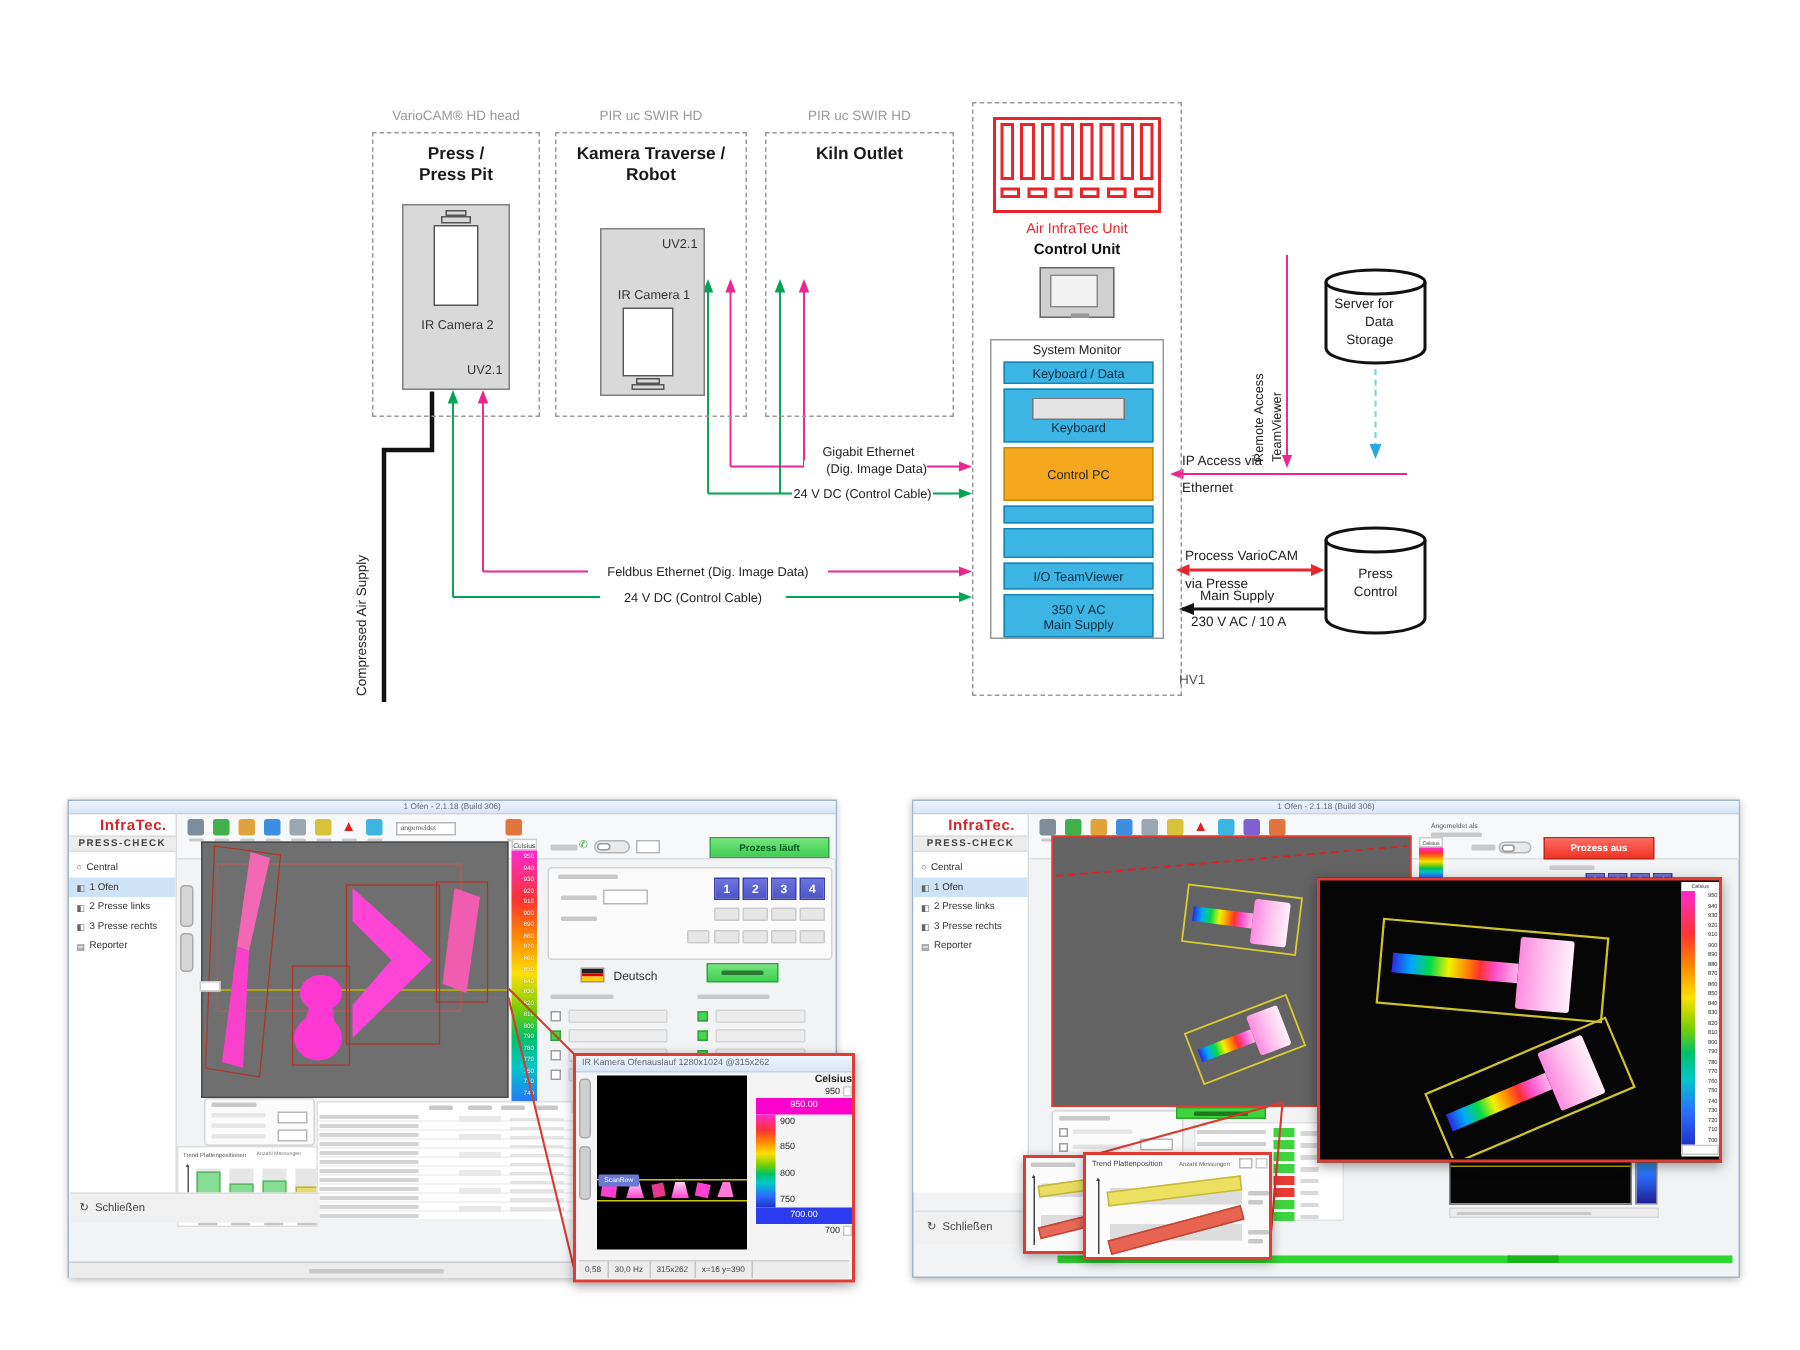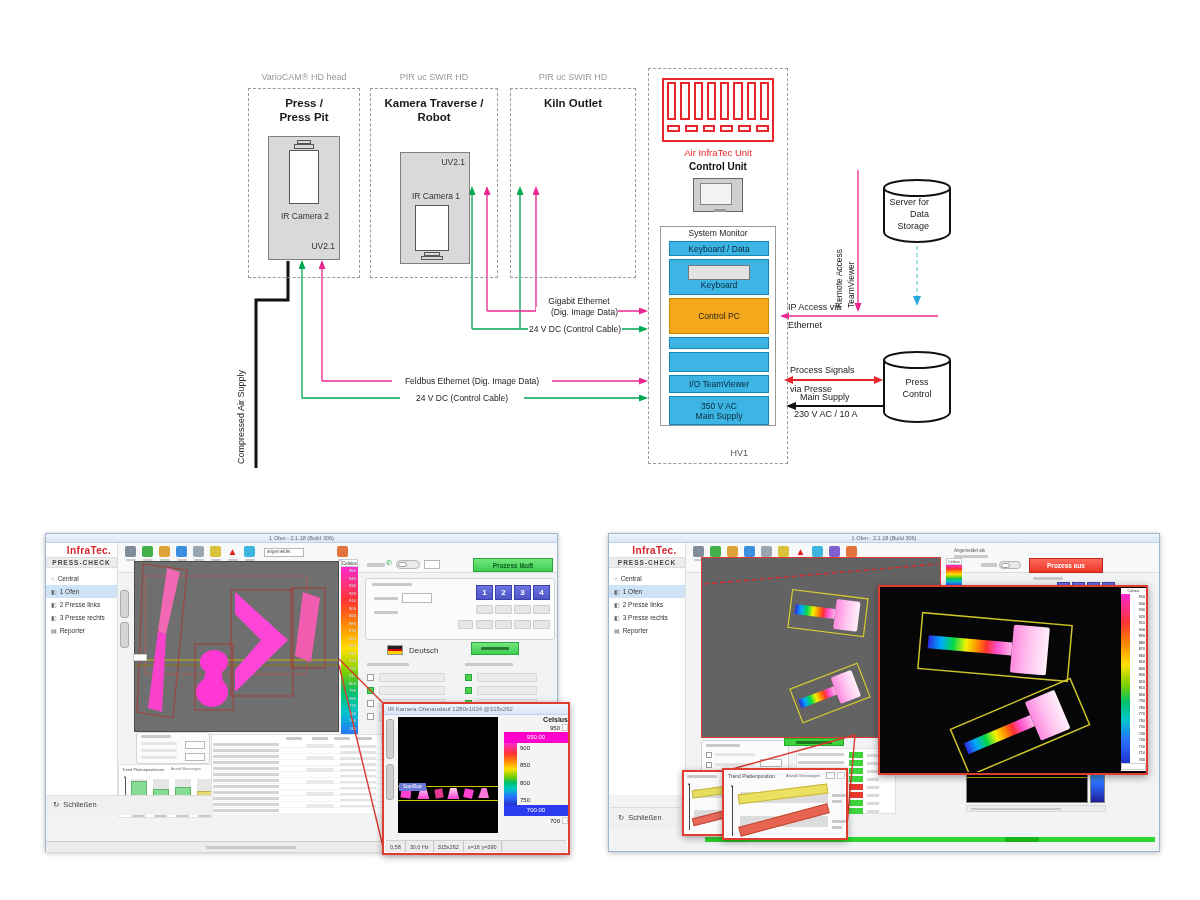--- a/index.html
+++ b/index.html
@@ -179,21 +179,21 @@
       </div>
       <div class="a cyan orangeblk" style="left:8px;top:71px;width:100px;height:36px;">Control PC</div>
       <div class="a cyan" style="left:8px;top:110px;width:100px;height:12px;"></div>
       <div class="a cyan" style="left:8px;top:125px;width:100px;height:20px;"></div>
       <div class="a cyan" style="left:8px;top:148px;width:100px;height:18px;">I/O TeamViewer</div>
       <div class="a cyan" style="left:8px;top:169px;width:100px;height:29px;flex-direction:column;">
         <div>350 V AC</div>
         <div>Main Supply</div>
       </div>
     </div>
-    <div class="a" style="left:712px;top:448px;width:36px;font-size:9px;color:#555;text-align:right;">HV1</div>
+    <div class="a" style="left:786px;top:448px;width:36px;font-size:9px;color:#555;">HV1</div>
 
     <div class="a ctr dlabel" style="left:885px;top:196px;width:44px;line-height:12px;text-align:right;">
       <div>Server for</div>
         <div>Data</div>
         <div>Storage</div>
     </div>
     <div class="a ctr dlabel" style="left:885px;top:376px;width:64px;line-height:12px;">
       <div>Press</div>
         <div>Control</div>
     </div>
@@ -201,21 +201,21 @@
     <div class="a vtext" style="left:236px;top:308px;height:156px;">Compressed Air Supply</div>
     <div class="a vtext" style="left:834px;top:186px;height:122px;font-size:8.5px;">Remote Access</div>
     <div class="a vtext" style="left:846px;top:186px;height:122px;font-size:8.5px;">TeamViewer</div>
     <div class="a dlabel-s" style="left:540px;top:296px;width:78px;text-align:center;">Gigabit Ethernet</div>
     <div class="a dlabel-s" style="left:536px;top:307px;width:82px;text-align:right;">(Dig. Image Data)</div>
     <div class="a dlabel-s" style="left:528px;top:324px;width:94px;text-align:center;">24 V DC (Control Cable)</div>
     <div class="a dlabel-s ctr" style="left:392px;top:376px;width:160px;">Feldbus Ethernet (Dig. Image Data)</div>
     <div class="a dlabel-s ctr" style="left:400px;top:393px;width:124px;">24 V DC (Control Cable)</div>
     <div class="a dlabel" style="left:788px;top:302px;">IP Access via</div>
     <div class="a dlabel" style="left:788px;top:320px;">Ethernet</div>
-    <div class="a dlabel" style="left:790px;top:365px;">Process Signals</div>
+    <div class="a dlabel" style="left:790px;top:365px;">Process VarioCAM</div>
     <div class="a dlabel" style="left:790px;top:384px;">via Presse</div>
     <div class="a dlabel" style="left:800px;top:392px;">Main Supply</div>
     <div class="a dlabel" style="left:794px;top:409px;">230 V AC / 10 A</div>
   </div>
 
   <div class="a win" style="left:45px;top:533px;width:513px;height:319px;z-index:10;">
     <div class="titlebar a" style="left:0;top:0;width:511px;height:9px;">
         <span>1 Ofen - 2.1.18 (Build 306)</span>
       </div>
     <div class="a sidebar" style="left:0;top:9px;width:72px;height:252px;">

